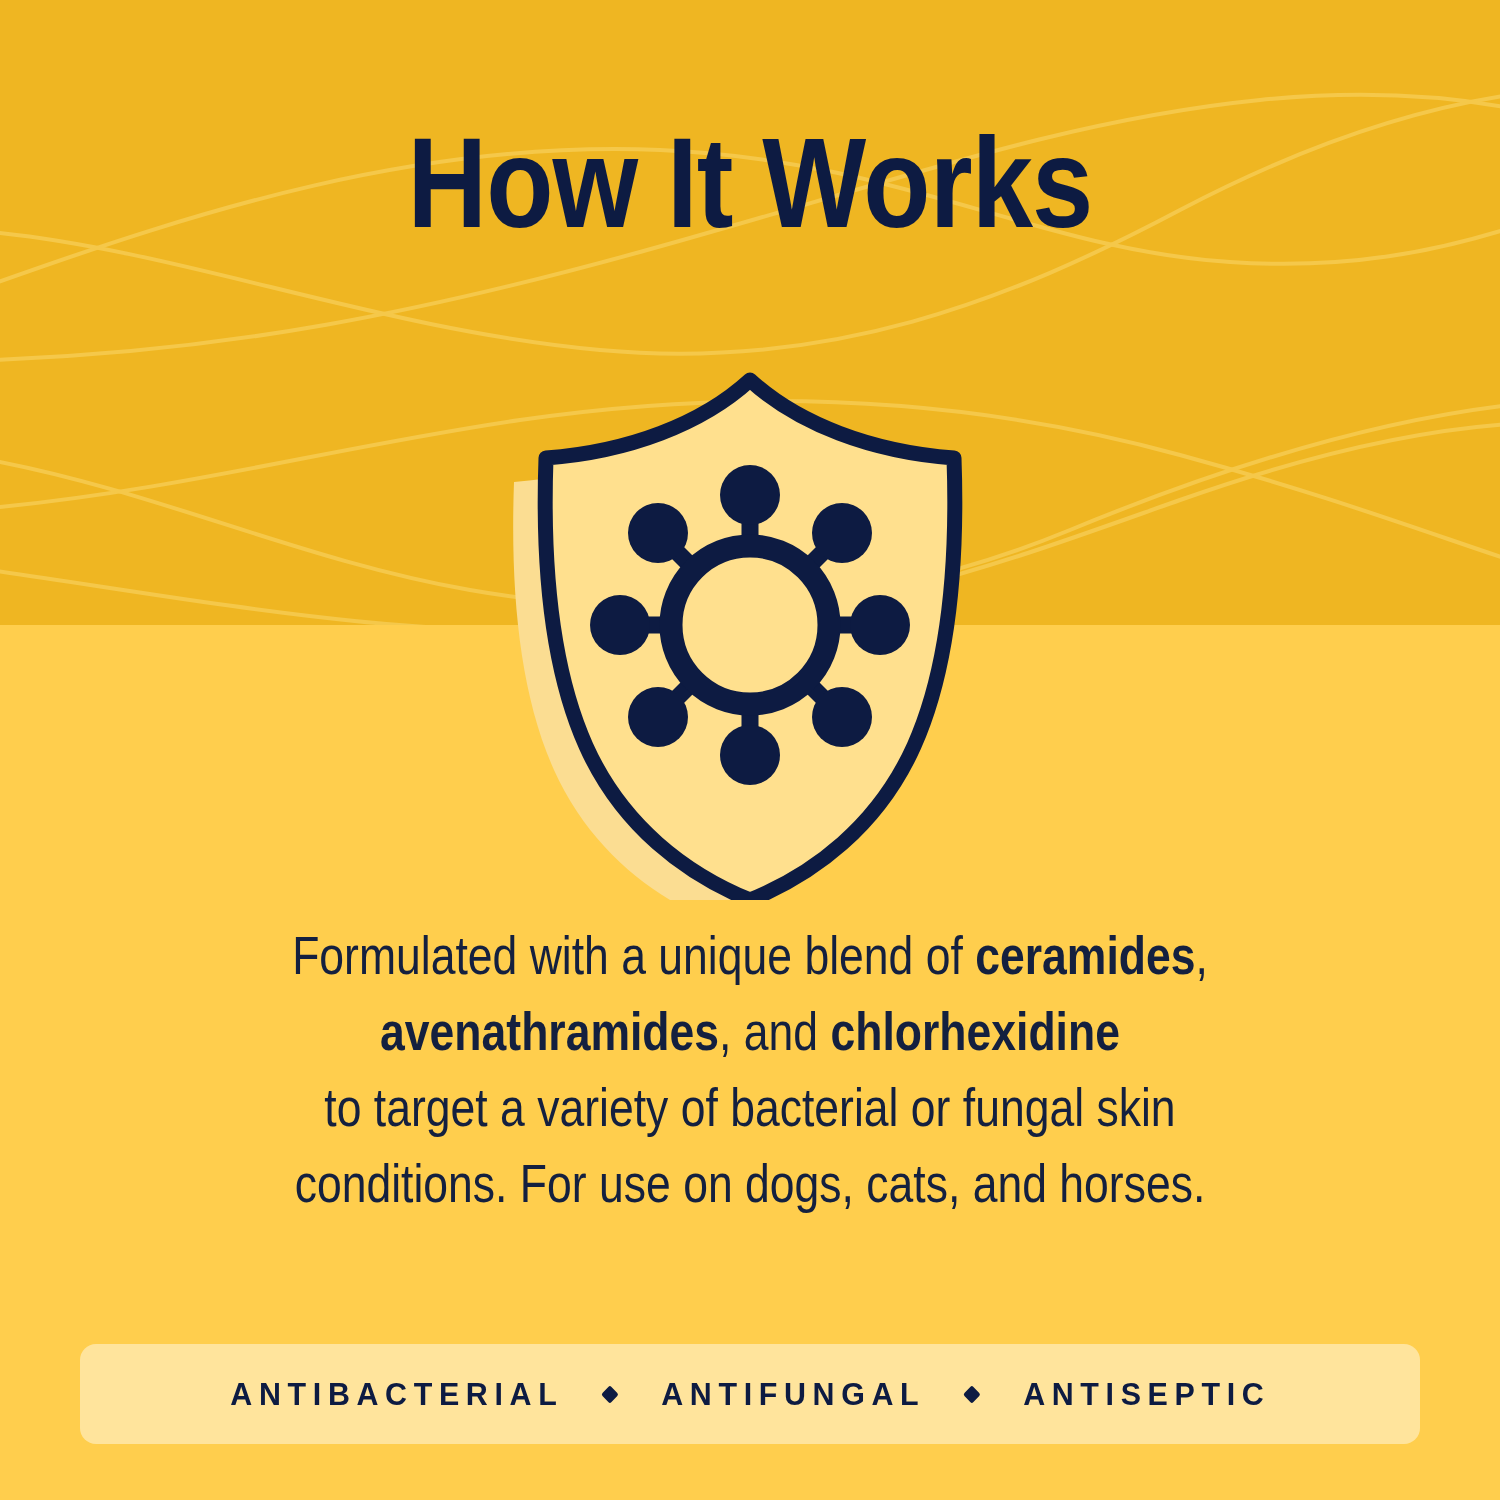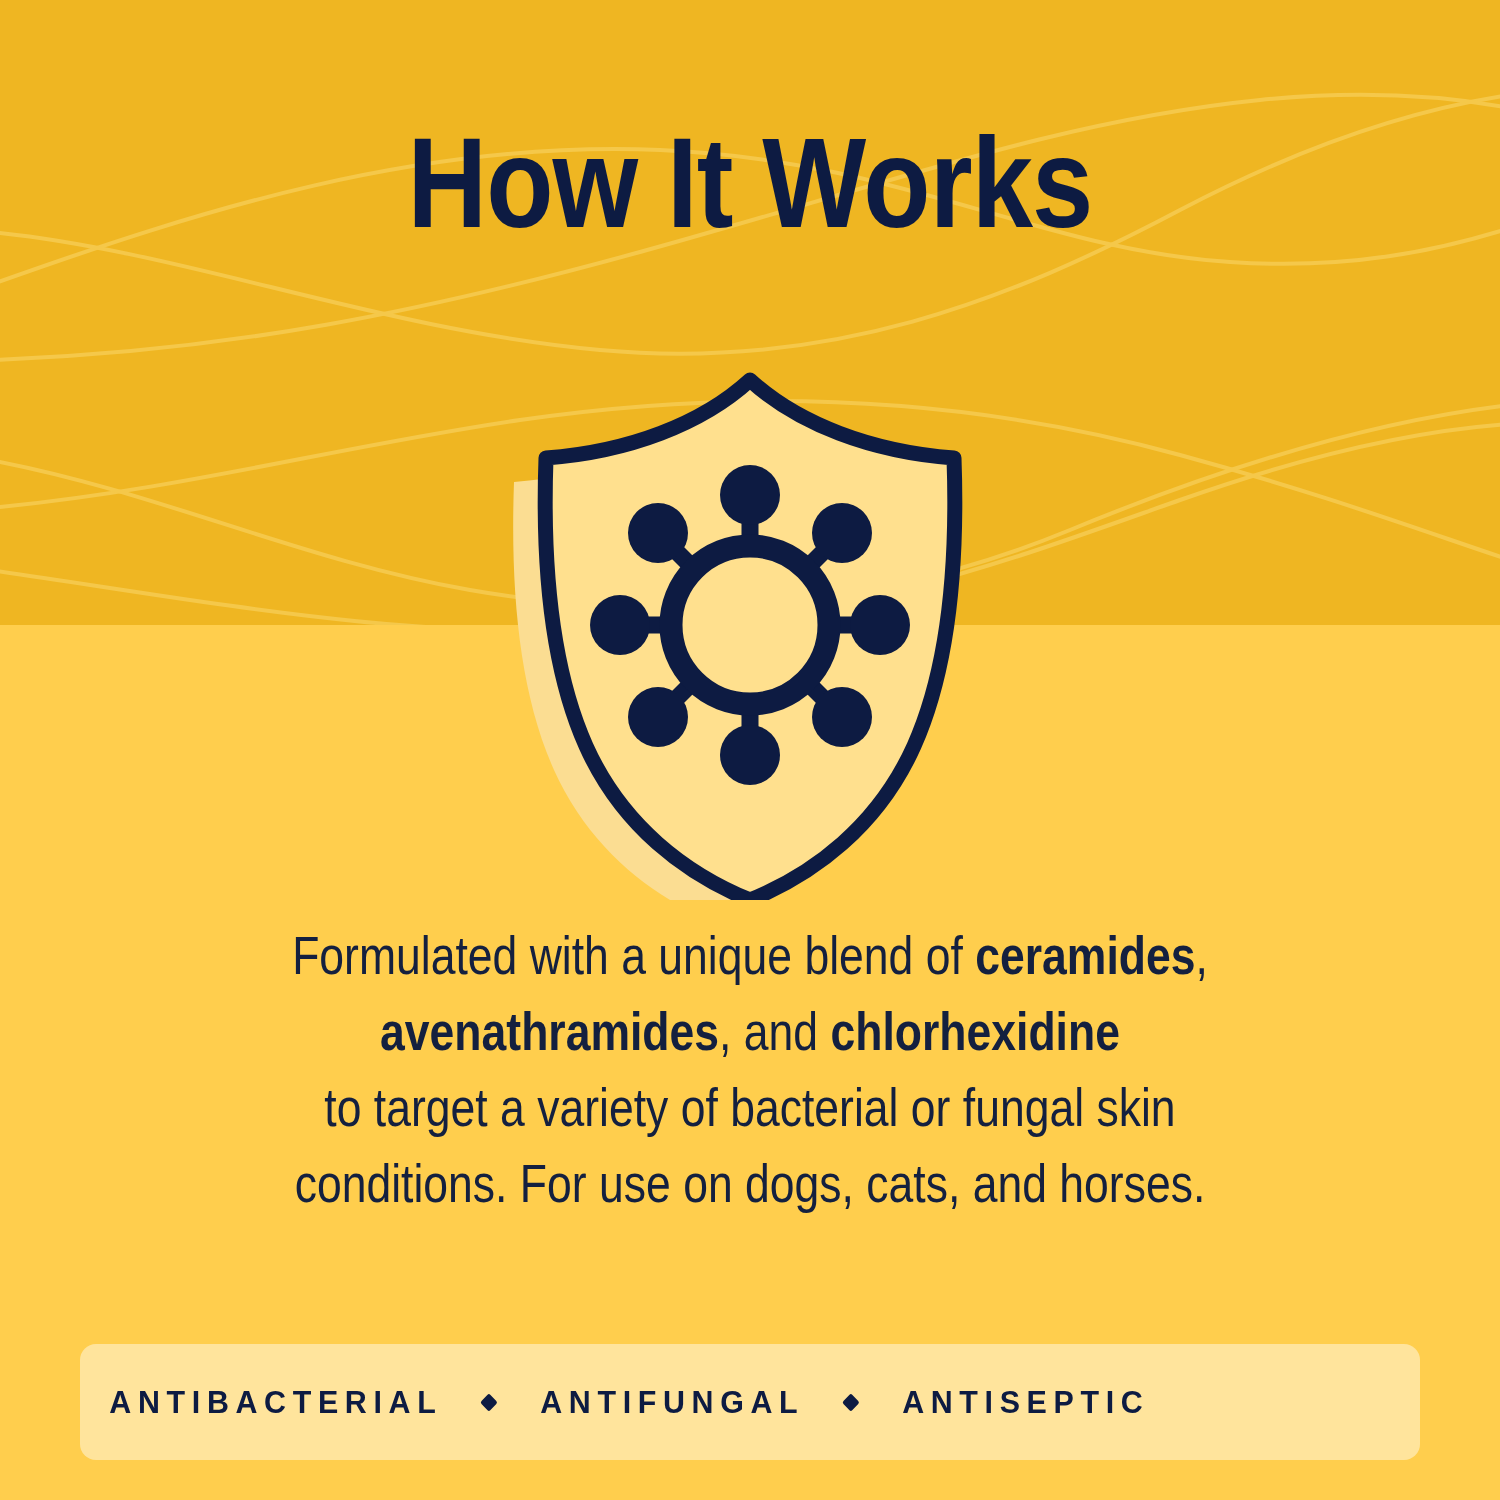--- a/index.html
+++ b/index.html
@@ -83,25 +83,26 @@
   }
   .body-copy b { font-weight: 700; }
   .body-copy .ln { display: block; white-space: nowrap; }
 
   
   .badge-bar {
     position: absolute;
     left: 80px;
     top: 1344px;
     width: 1340px;
-    height: 116px;
+    height: 100px;
     background: #FFE49C;
     border-radius: 16px;
     display: flex;
     align-items: center;
+    justify-content: center;
   }
   .badge-inner {
     display: flex;
     align-items: center;
     justify-content: center;
     gap: 0;
     color: #0D1B42;
     font-size: 32px;
     font-weight: 700;
     letter-spacing: 7px;

